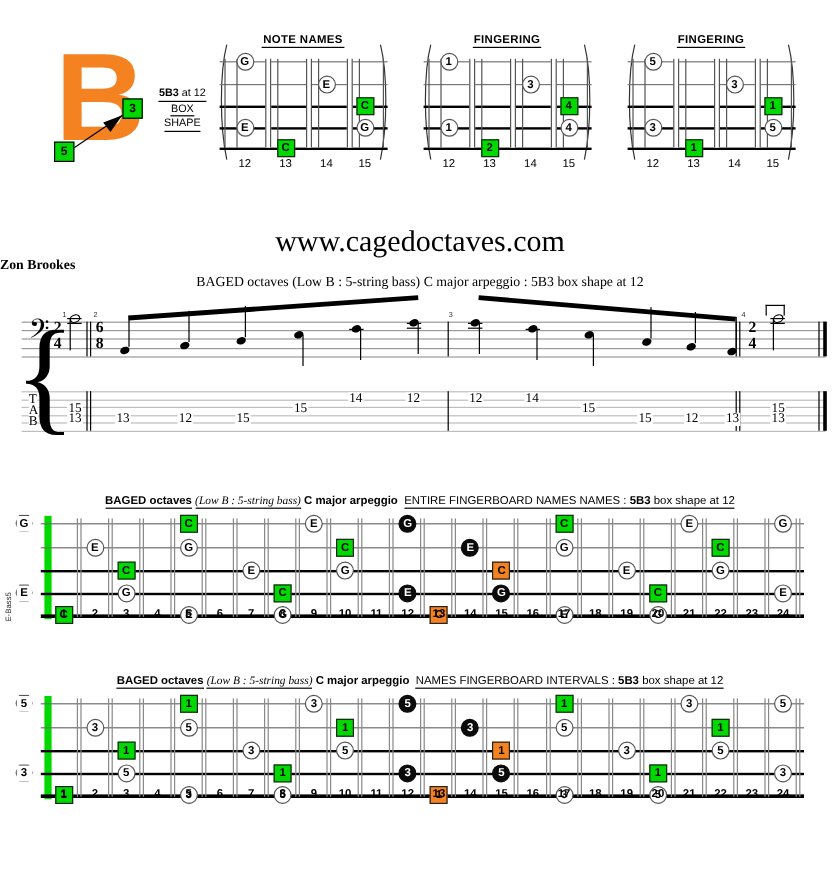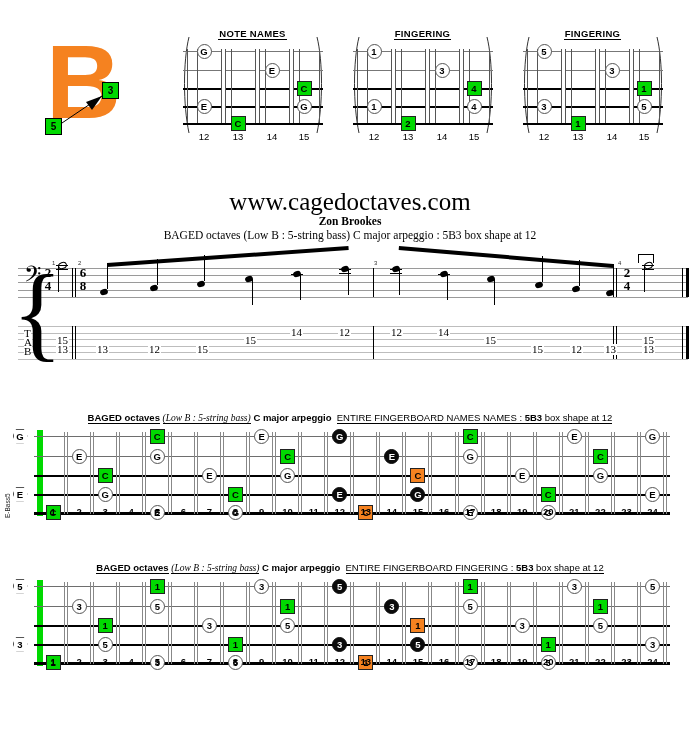--- a/index.html
+++ b/index.html
@@ -40,21 +40,21 @@
   .mk.green{background:#00D900;color:#000;}
   .mk.orange{background:#F58220;color:#000;}
   .mk.open{border:1px solid #555;background:#fff;color:#000;border-radius:50%;}
   .mk.black{background:#0b0b0b;color:#fff;border:1px solid #0b0b0b;border-radius:50%;}
   .mk.hex{border:1px solid #555;background:#fff;color:#000;
       clip-path:polygon(25% 2%,75% 2%,100% 50%,75% 98%,25% 98%,0 50%);}
 
   
   #site-title{left:0;top:188px;width:700px;text-align:center;
        font-family:"Liberation Serif",serif;font-size:25px;}
-  #author{left:0;top:215px;width:700px;text-align:center;
+  #author{left:0;top:215px;width:700px;text-align:left;
        font-family:"Liberation Serif",serif;font-weight:bold;font-size:11.5px;}
   #subtitle{left:0;top:229px;width:700px;text-align:center;
        font-family:"Liberation Serif",serif;font-size:11.5px;}
 
   
   #notation{left:0;top:250px;width:700px;height:115px;}
   .nline{position:absolute;background:#9a9a9a;height:1px;}
   .tline{position:absolute;background:#bdbdbd;height:1px;}
   .barline{position:absolute;width:1px;background:#000;}
   .barline.thick{width:3px;}
@@ -95,20 +95,25 @@
 <body>
 
 <div class="abs" id="logo-wrap">
   <div id="logo-letter">B</div>
   <svg id="logo-arrow" viewBox="0 0 52 36">
     <line x1="3" y1="33" x2="46" y2="4" stroke="#000" stroke-width="1"></line>
     <polygon points="46,4 30,10 36,18" fill="#000"></polygon>
   </svg>
   <div class="logo-chip" id="logo-chip-3">3</div>
   <div class="logo-chip" id="logo-chip-5">5</div>
+  <div id="logo-caption">
+    <span><b>5B3</b><em style="font-style:normal"> at 12</em></span><br>
+    <span>BOX</span><br>
+    <span>SHAPE</span>
+  </div>
 </div>
 
 <div class="mini" id="mini-0" style="left:175px">
   <div class="mini-title"><span>NOTE NAMES</span></div>
   <div class="mini-board">
       <svg width="140" height="100" style="position: absolute; left: 0px; top: -6px;">
         <path d="M6,0 C0,24 0,68 6,96" stroke="#333" fill="none" stroke-width="1"></path>
         <path d="M134,0 C140,24 140,68 134,96" stroke="#333" fill="none" stroke-width="1"></path>
       </svg>
       <div class="mini-str" style="top: 8px; height: 1.2px; background: rgb(119, 119, 119);"></div>
@@ -430,21 +435,21 @@
       <div class="fb-num" style="left: 514.279px;">20</div>
       <div class="fb-num" style="left: 540.344px;">21</div>
       <div class="fb-num" style="left: 566.41px;">22</div>
       <div class="fb-num" style="left: 592.475px;">23</div>
       <div class="fb-num" style="left: 618.541px;">24</div>
     </div>
 </div>
 
 <div class="fb" id="fb-1" style="top:562px;height:125px">
   <div class="fb-head">
-    <b><u>BAGED octaves</u></b><span>&nbsp;</span><i><u>(Low B</u></i><i><u> : 5-string bass)</u></i><span>&nbsp;</span><b>C major arpeggio</b><span>&nbsp;&nbsp;</span><u>ENTIRE FINGERBOARD  FINGERING</u><u> : </u><b><u>5B3</u></b><u> box shape at 12</u>
+    <b><u>BAGED octaves</u></b><span>&nbsp;</span><i><u>(Low B</u></i><i><u> : 5-string bass)</u></i><span>&nbsp;</span><b>C major arpeggio</b><span>&nbsp;&nbsp;</span><u>NAMES FINGERBOARD  INTERVALS</u><u> : </u><b><u>5B3</u></b><u> box shape at 12</u>
   </div>
   <div class="fb-board">
       <div class="fb-nut" style="left: 3px; top: 2px; height: 86px;"></div>
       <div class="fb-str" style="top: 8px; height: 1.1px; background: rgb(110, 110, 110);"></div>
       <div class="fb-str" style="top: 28px; height: 1.1px; background: rgb(110, 110, 110);"></div>
       <div class="fb-str" style="top: 47px; height: 2px; background: rgb(0, 0, 0);"></div>
       <div class="fb-str" style="top: 66px; height: 2px; background: rgb(0, 0, 0);"></div>
       <div class="fb-str" style="top: 84px; height: 2.6px; background: rgb(0, 0, 0);"></div>
       <div class="fb-fret" style="left: 29.5656px; top: 4px; height: 82px;"></div>
       <div class="fb-fret" style="left: 32.5656px; top: 4px; height: 82px;"></div>

